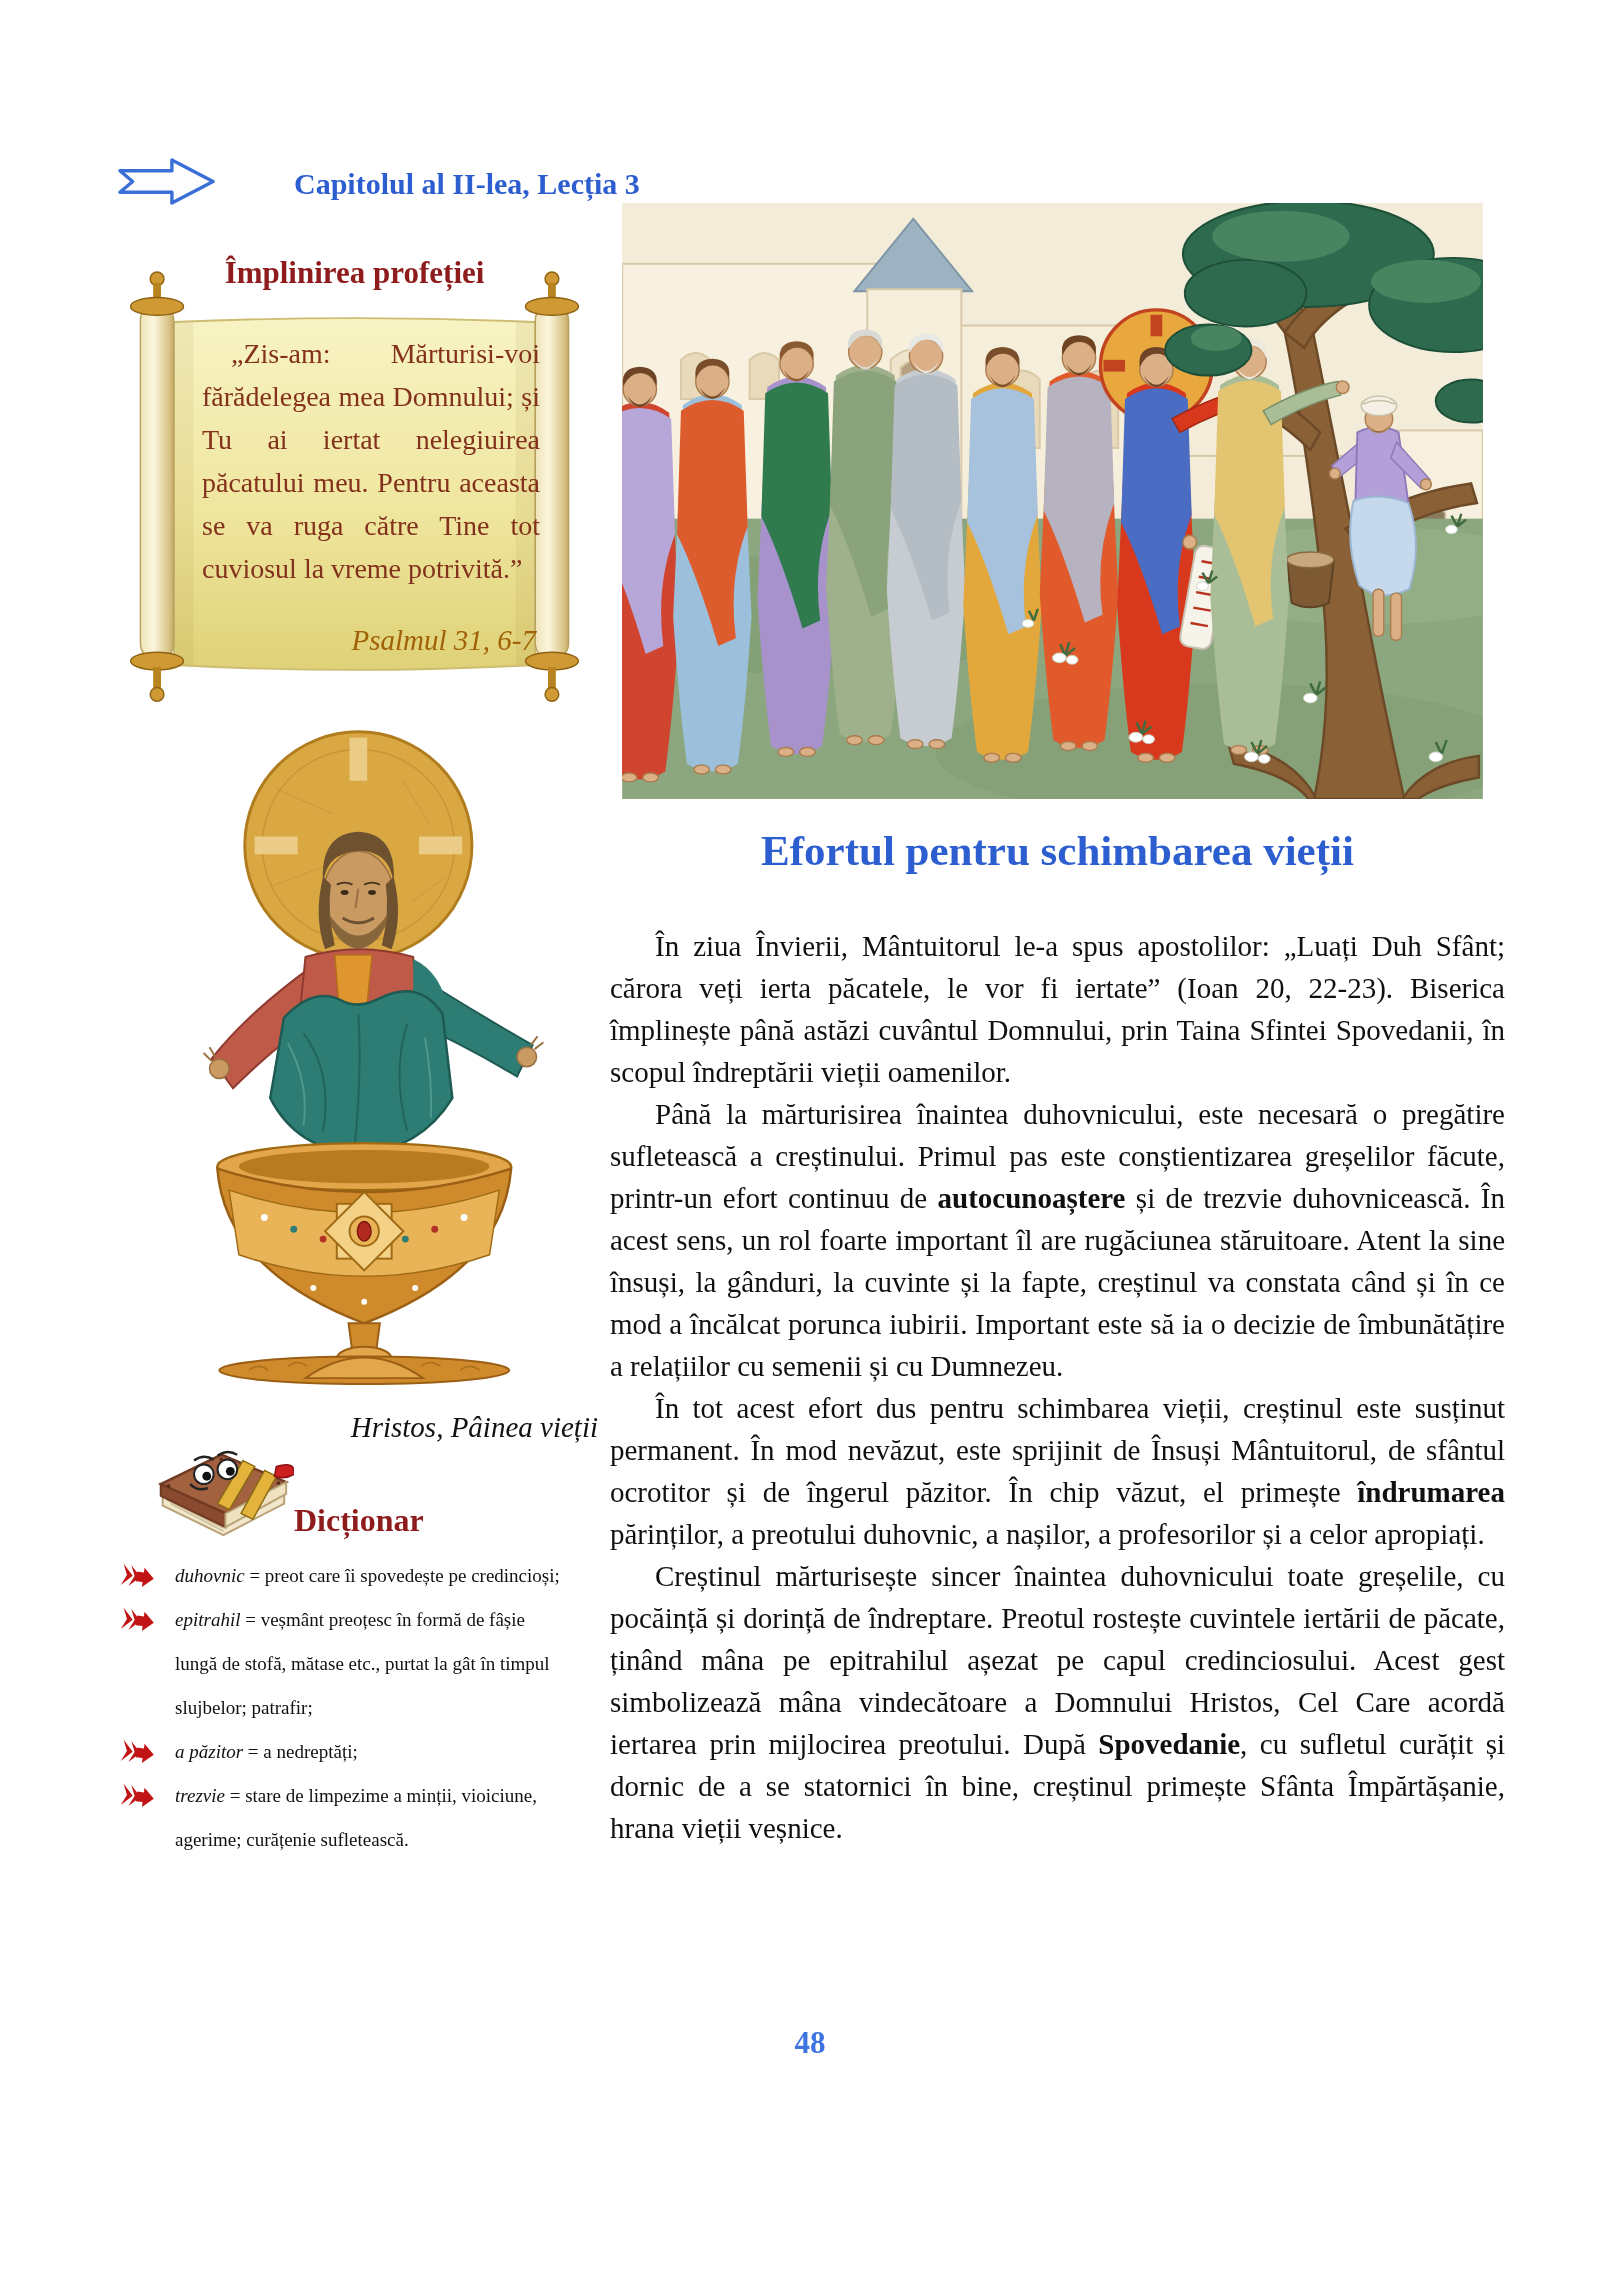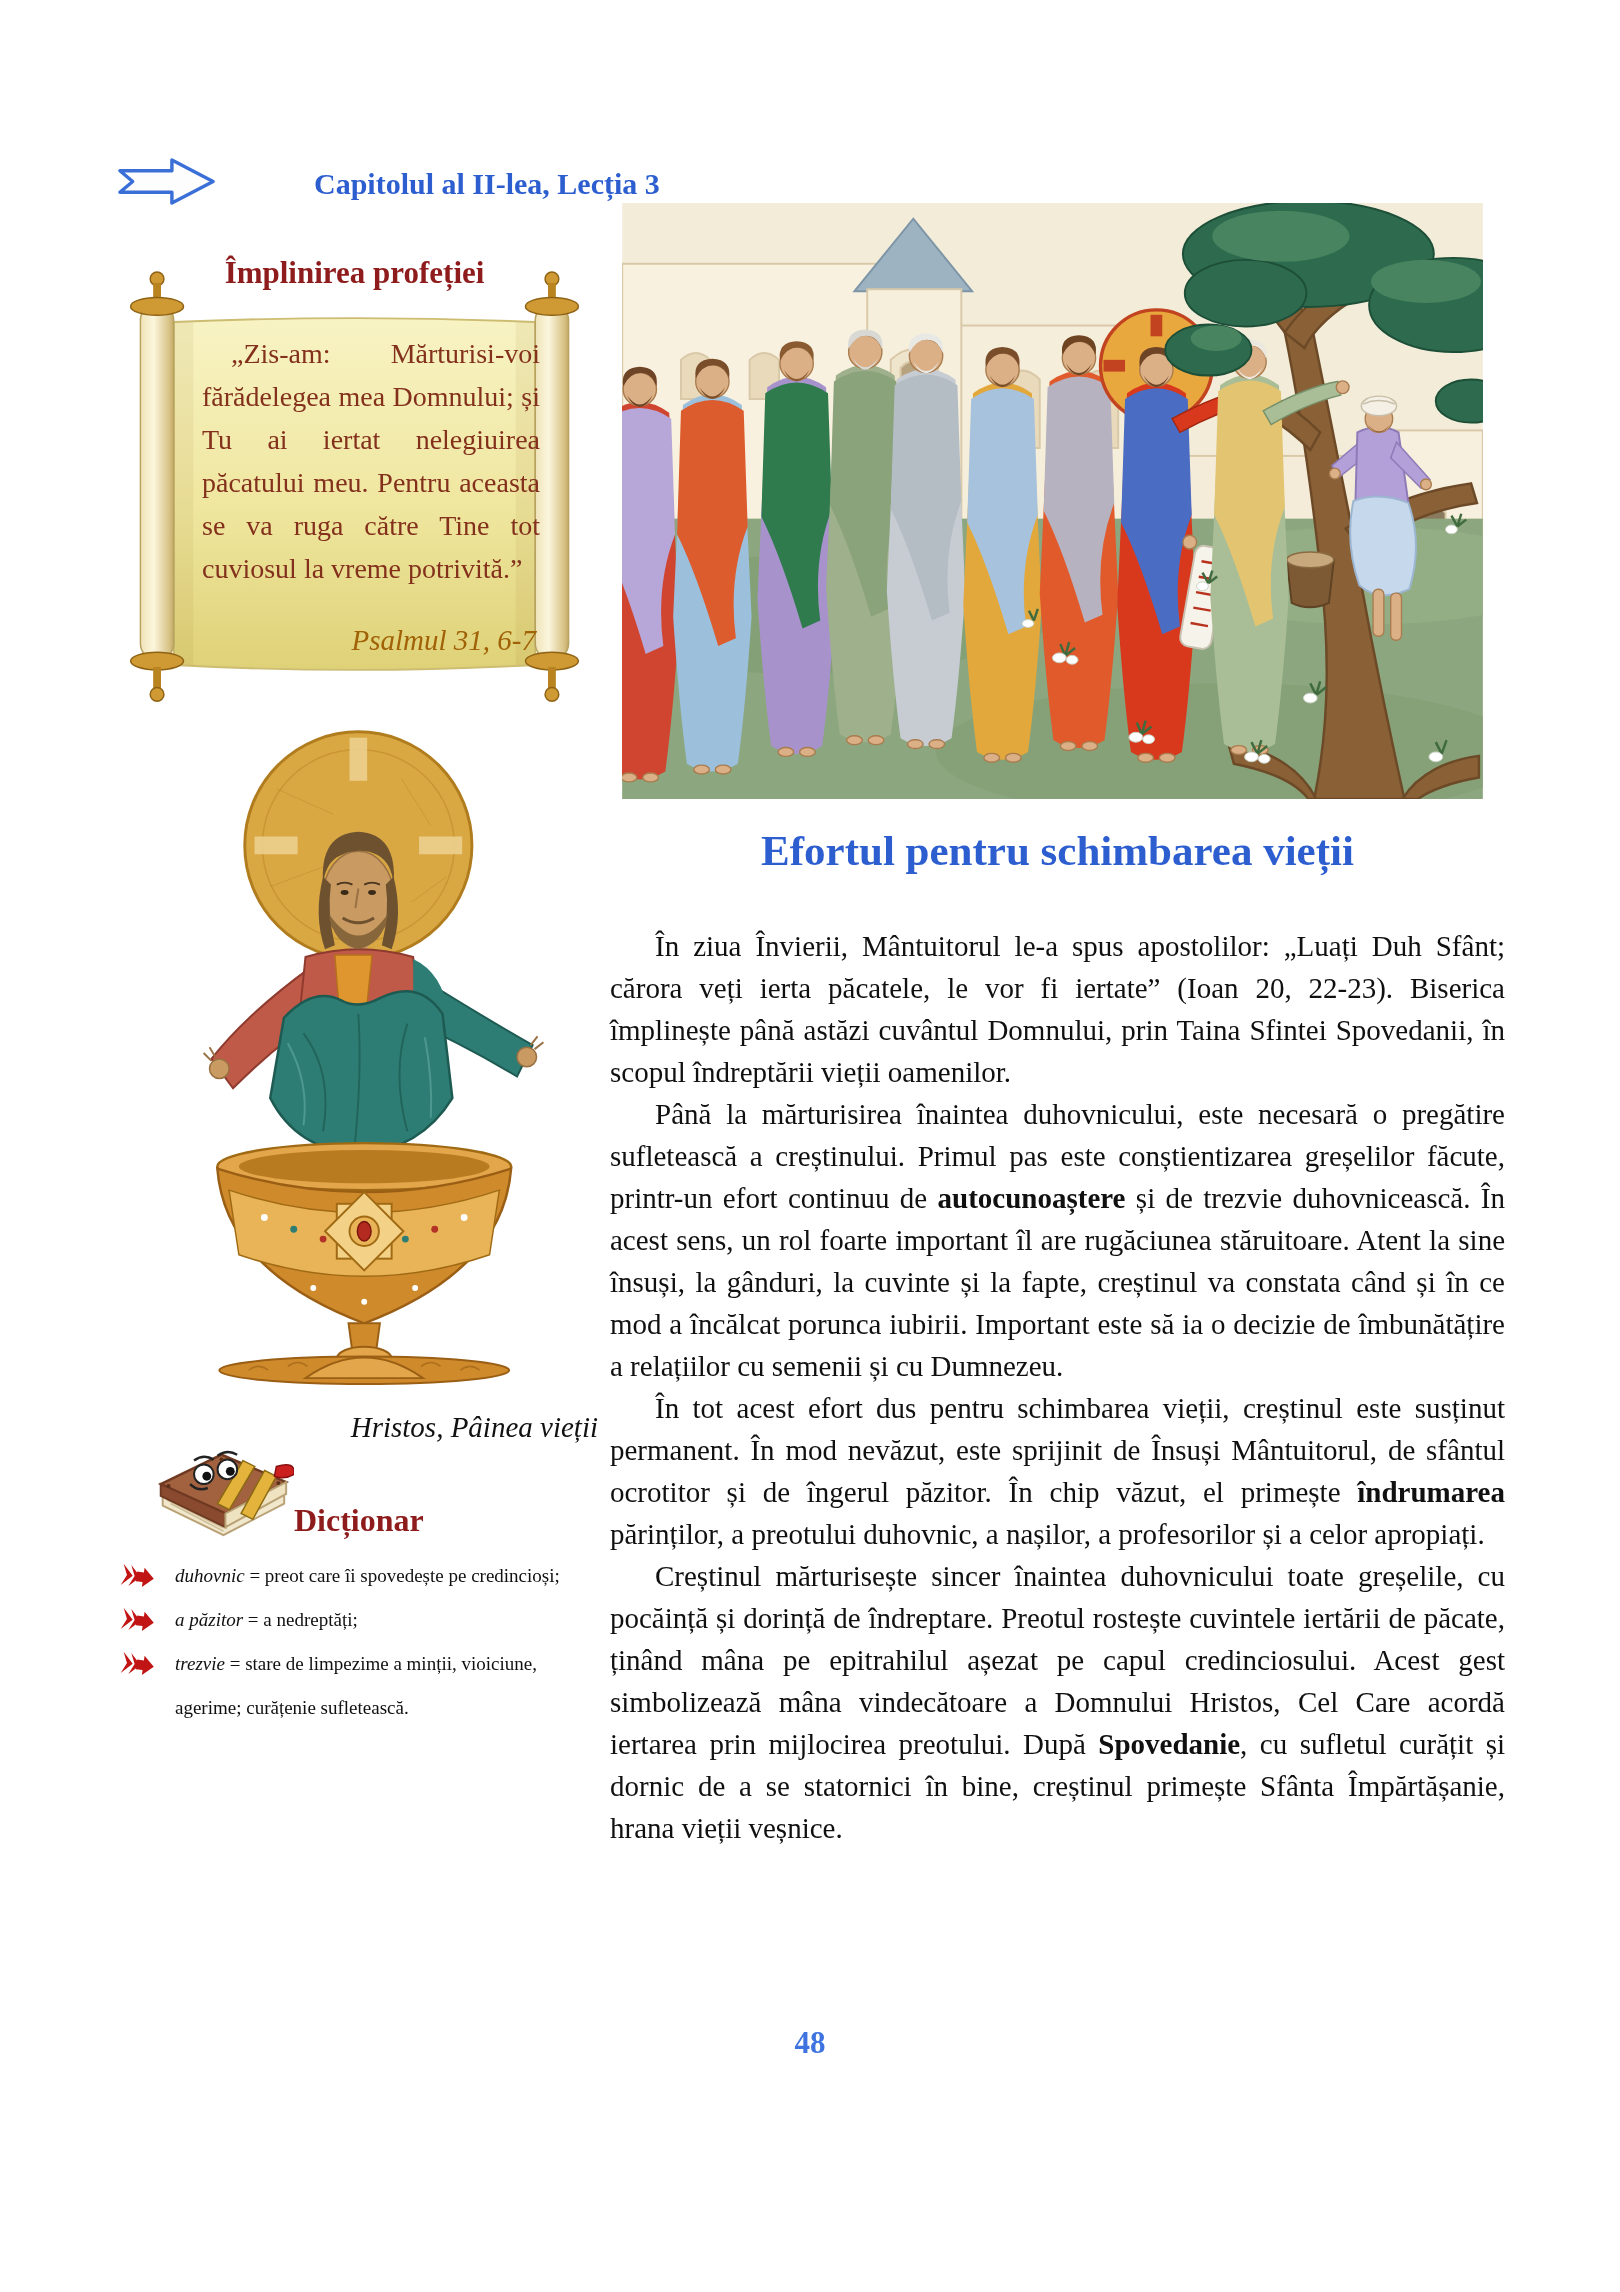--- a/index.html
+++ b/index.html
@@ -3,21 +3,21 @@
 <meta charset="utf-8">
 <style>
   html,body{margin:0;padding:0;background:#888;}
   .page{
     position:relative;width:1620px;height:2293px;margin:0 auto;
     background:#ffffff;overflow:hidden;
     font-family:"Liberation Serif", serif;color:#101010;
   }
   
   .hdr-arrow{position:absolute;left:116px;top:154px;width:102px;height:55px;}
-  .hdr-title{position:absolute;left:294px;top:167px;font-size:30px;font-weight:bold;color:#2d5ed0;white-space:nowrap;margin-left:20px;}
+  .hdr-title{position:absolute;left:294px;top:167px;font-size:30px;font-weight:bold;color:#2d5ed0;white-space:nowrap;}
   
   .photo{position:absolute;left:622px;top:203px;width:861px;height:596px;}
   .photo svg{display:block;width:100%;height:100%;}
   
   .scroll-box{position:absolute;left:111px;top:228px;width:487px;height:485px;}
   .scroll-bg{position:absolute;left:0;top:0;width:487px;height:485px;}
   .scroll-title{position:absolute;left:0;top:27.4px;width:100%;text-align:center;font-size:31px;font-weight:bold;color:#8e1c1c;}
   .scroll-quote{position:absolute;left:87px;top:100px;width:338px;margin:4px;font-size:28px;line-height:43px;text-align:justify;text-indent:29px;color:#83301c;}
   .scroll-source{position:absolute;left:87px;top:396px;width:338px;text-align:right;font-style:italic;font-size:29px;color:#a16207;}
   
@@ -347,45 +347,58 @@
           <path d="M2,4 L13,15 L2,26 L7,15 Z"></path>
           <path d="M10,4 L21,15 L10,26 L15,15 Z"></path>
           <path d="M17,10 L24,10 L24,5 L35,15 L24,25 L24,20 L17,20 Z"></path>
         </g>
       </svg>
     </span>
     <span class="dict-term">duhovnic </span>
     <span class="dict-def">= preot care îi spovedește pe credincioși;</span>
   </div>
 
-
   <div class="dict-entry">
     <span class="dict-bullet">
       <svg viewBox="0 0 36 30" width="35" height="29">
         <g transform="rotate(8 18 15)" fill="#c11414">
           <path d="M2,4 L13,15 L2,26 L7,15 Z"></path>
           <path d="M10,4 L21,15 L10,26 L15,15 Z"></path>
           <path d="M17,10 L24,10 L24,5 L35,15 L24,25 L24,20 L17,20 Z"></path>
         </g>
       </svg>
     </span>
-    <span class="dict-term">a păzitor </span>
-    <span class="dict-def">= a nedreptăți;</span>
+    <span class="dict-term">epitrahil </span>
+    <span class="dict-def">= veșmânt preoțesc în formă de fâșie lungă de stofă, mătase etc., purtat la gât în timpul slujbelor; patrafir;</span>
   </div>
 
   <div class="dict-entry">
     <span class="dict-bullet">
       <svg viewBox="0 0 36 30" width="35" height="29">
         <g transform="rotate(8 18 15)" fill="#c11414">
           <path d="M2,4 L13,15 L2,26 L7,15 Z"></path>
           <path d="M10,4 L21,15 L10,26 L15,15 Z"></path>
           <path d="M17,10 L24,10 L24,5 L35,15 L24,25 L24,20 L17,20 Z"></path>
         </g>
       </svg>
     </span>
+    <span class="dict-term">a păzitor </span>
+    <span class="dict-def">= a nedreptăți;</span>
+  </div>
+
+  <div class="dict-entry">
+    <span class="dict-bullet">
+      <svg viewBox="0 0 36 30" width="35" height="29">
+        <g transform="rotate(8 18 15)" fill="#c11414">
+          <path d="M2,4 L13,15 L2,26 L7,15 Z"></path>
+          <path d="M10,4 L21,15 L10,26 L15,15 Z"></path>
+          <path d="M17,10 L24,10 L24,5 L35,15 L24,25 L24,20 L17,20 Z"></path>
+        </g>
+      </svg>
+    </span>
     <span class="dict-term">trezvie </span>
     <span class="dict-def">= stare de limpezime a minții, vioiciune, agerime; curățenie sufletească.</span>
   </div>
 </div>
 
   <div class="page-num">48</div>
 
 </div>
 
 

